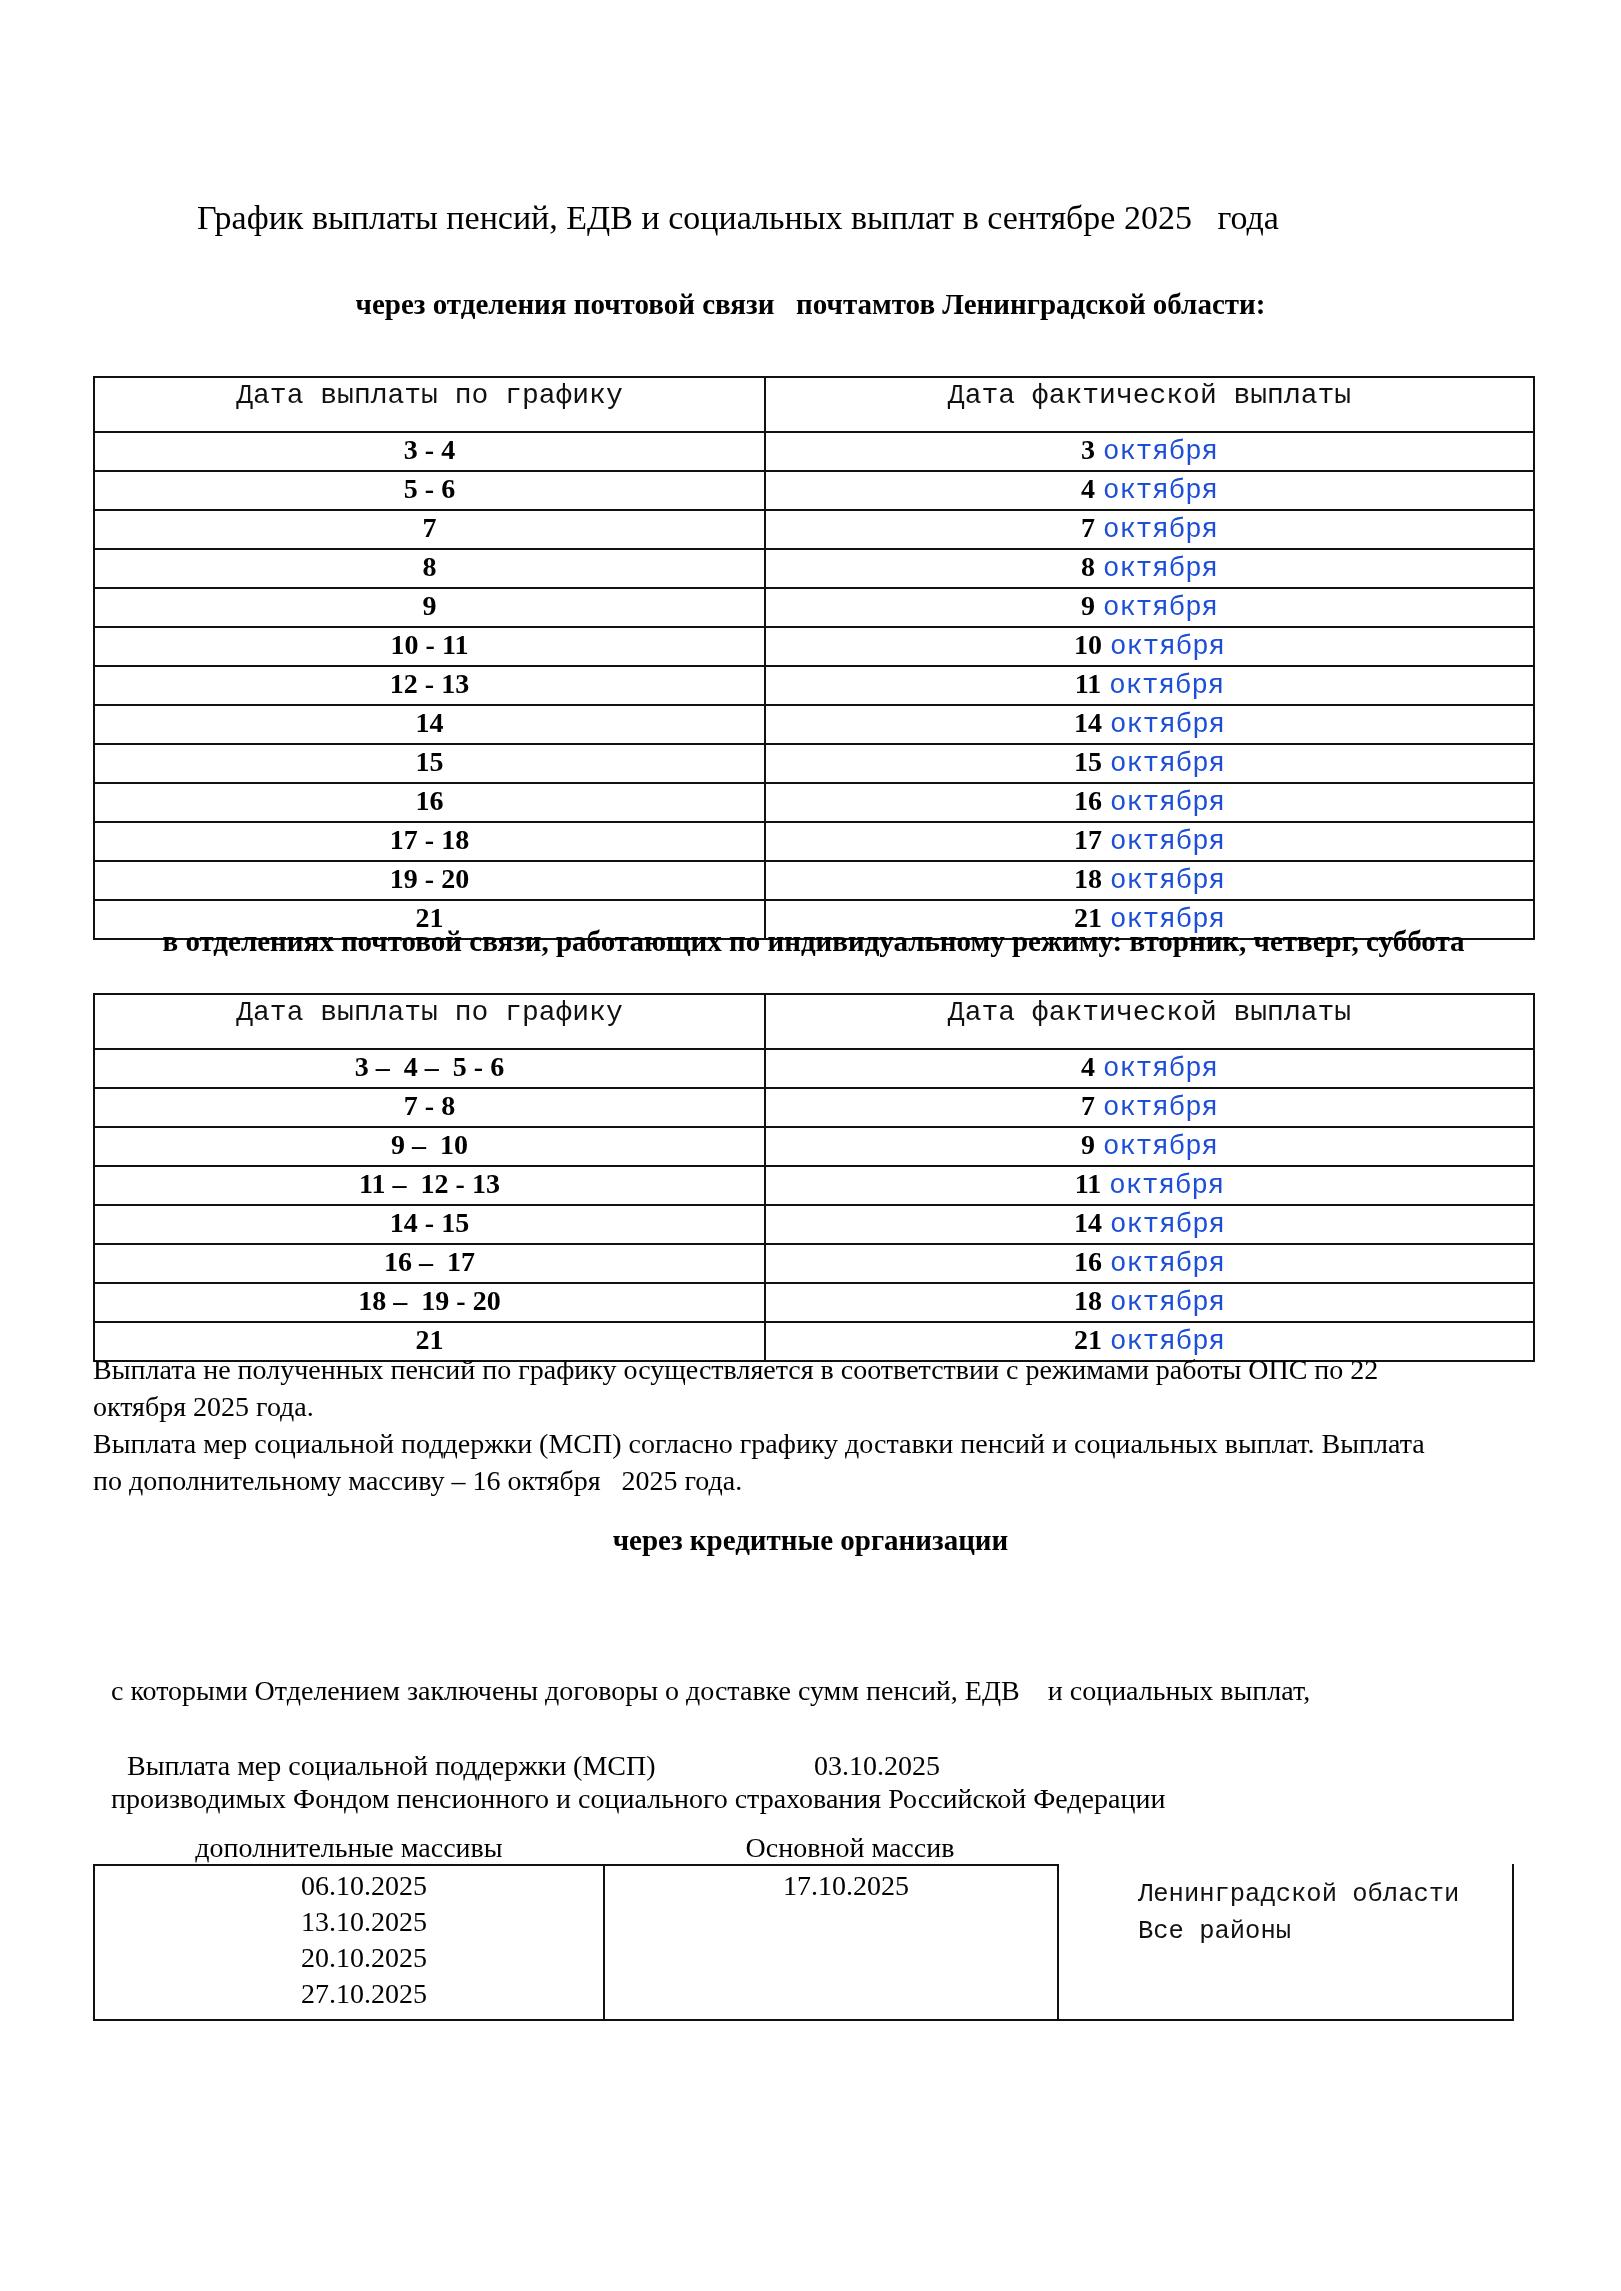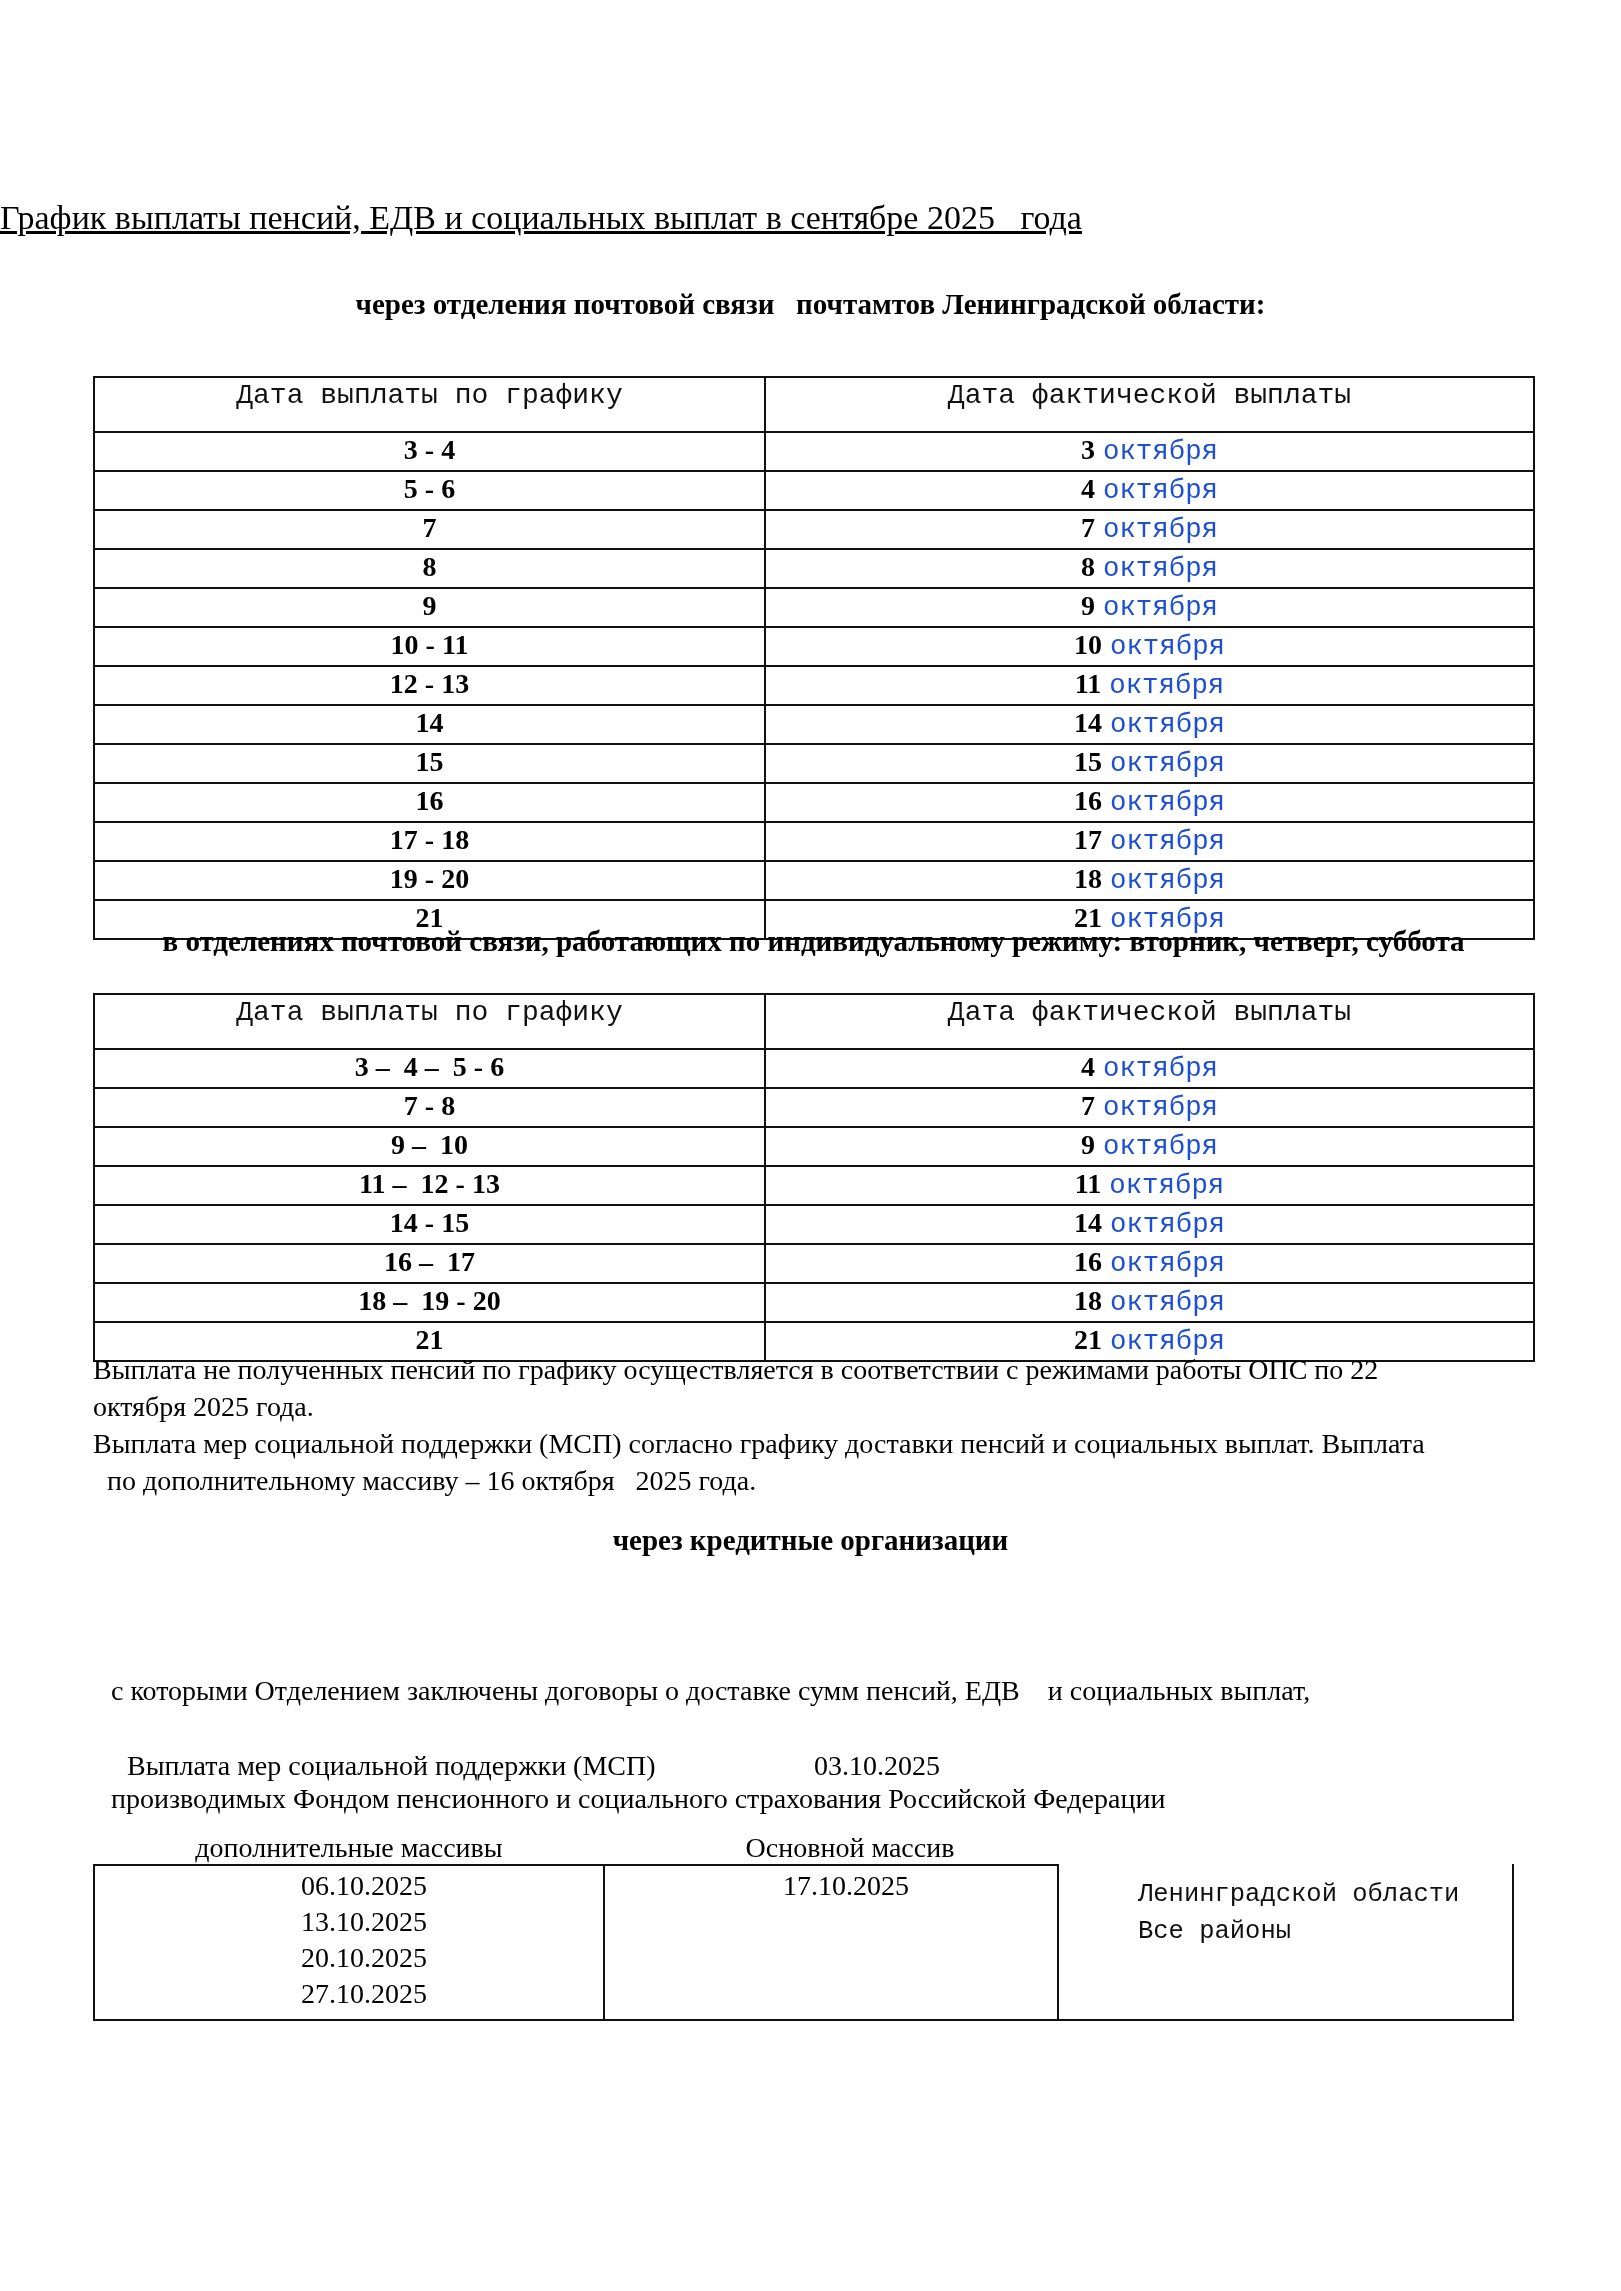--- a/index.html
+++ b/index.html
@@ -1,18 +1,18 @@
 <!DOCTYPE html>
 <html><head>
 <meta charset="utf-8">
 <style>
   html, body { margin:0; padding:0; background:#ffffff; }
   body { width:1621px; height:2292px; position:relative; overflow:hidden; color:#000; font-family:"Liberation Serif", serif; }
   .abs { position:absolute; }
-  .title { left:0; width:1476px; top:196px; font-size:34px; line-height:43px; white-space:pre;text-decoration:underline; }
+  .title { left:0; width:1476px; top:196px; text-align:center; font-size:34px; line-height:43px; white-space:pre; }
   .subtitle { left:0; width:1621px; top:286px; text-align:center; font-size:29px; font-weight:bold; line-height:37px; white-space:pre; }
   .sched { position:absolute; left:93px; width:1441px; border-collapse:collapse; table-layout:fixed; }
   .sched td { border:2.5px solid #111; padding:0; text-align:center; vertical-align:bottom; overflow:hidden; white-space:pre; }
   .sched col.c1 { width:671px; }
   .sched col.c2 { width:769px; }
   .sched tr.hdr td { height:53px; vertical-align:top; font-family:"Liberation Mono", monospace; font-size:28px; line-height:35px; color:#111;text-align:center; }
   .sched tr.row td { height:34px; line-height:33px; }
   .sched .sched-date { font-weight:bold; font-size:28px; }
   .sched .fact-num { font-weight:bold; font-size:28px; }
   .sched .fact-month { font-family:"Liberation Mono", monospace; font-size:27.4px; color:#1d4ed8; margin-left:8px; }
@@ -144,21 +144,21 @@
   <tr class="row">
     <td><span class="sched-date">21</span></td>
     <td><span class="fact-num">21</span><span class="fact-month">октября</span></td>
   </tr>
 </tbody>
   </table>
 
 <div class="abs para" style="top:1351px;">Выплата не полученных пенсий по графику осуществляется в соответствии с режимами работы ОПС по 22</div>
 <div class="abs para" style="top:1388px;">октября 2025 года.</div>
 <div class="abs para" style="top:1425px;">Выплата мер социальной поддержки (МСП) согласно графику доставки пенсий и социальных выплат. Выплата</div>
-<div class="abs para" style="top:1462px;margin-left:14px;">по дополнительному массиву – 16 октября   2025 года.</div>
+<div class="abs para" style="top:1462px;">по дополнительному массиву – 16 октября   2025 года.</div>
 
 <div class="abs h3">через кредитные организации</div>
 <div class="abs credit">
   <div>с которыми Отделением заключены договоры о доставке сумм пенсий, ЕДВ    и социальных выплат,</div>
   <div>производимых Фондом пенсионного и социального страхования Российской Федерации</div>
 </div>
 
 <div class="abs msp">Выплата мер социальной поддержки (МСП)</div>
 <div class="abs msp-date">03.10.2025</div>
 

